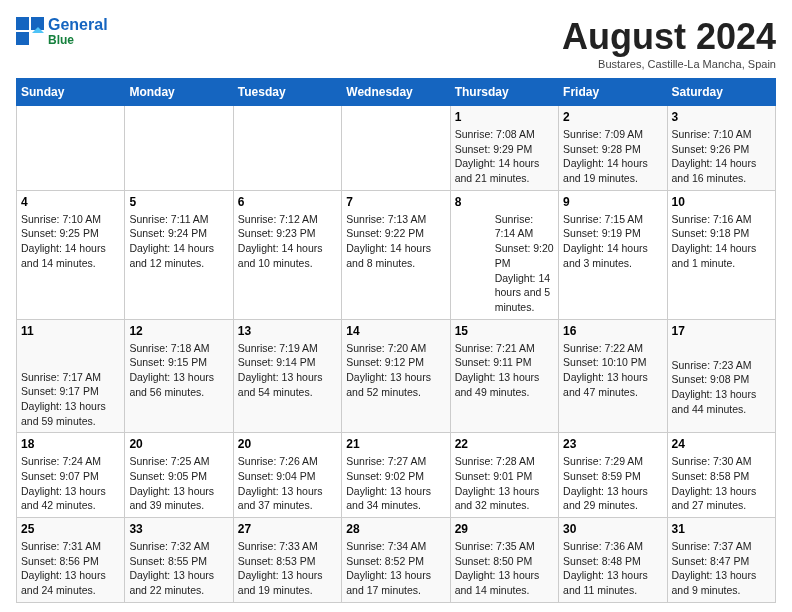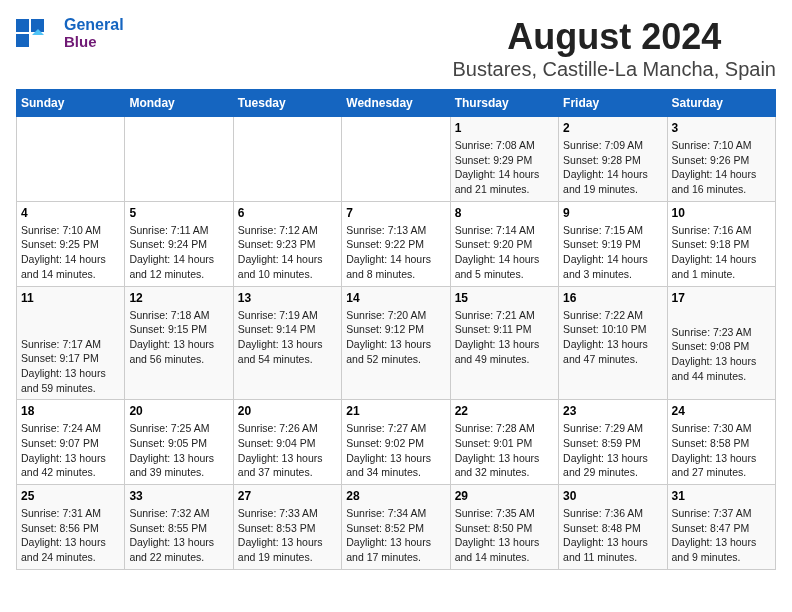--- a/index.html
+++ b/index.html
@@ -12,37 +12,37 @@
     }
     .header-section {
       display: flex;
       justify-content: space-between;
       align-items: flex-start;
       margin-bottom: 8px;
     }
     .logo {
       display: flex;
       align-items: center;
-      gap: 20px;
+      gap: 4px;
     }
     .logo-icon {
       width: 28px;
       height: 28px;
     }
     .title-section {
       text-align: right;
     }
     .month-title {
       font-size: 36px;
       font-weight: bold;
       color: #222;
       text-align: center;
     }
     .location-title {
-      font-size: 20px;
+      font-size: 11px;
       color: #444;
     }
     table {
       width: 100%;
       border-collapse: collapse;
       font-size: 11px;
     }
     thead th {
       background: #1565c0;
       color: #fff;
@@ -88,21 +88,21 @@
     <svg class="logo-icon" viewBox="0 0 28 28">
       <rect x="0" y="0" width="13" height="13" fill="#1565c0"></rect>
       <rect x="15" y="0" width="13" height="13" fill="#1565c0"></rect>
       <rect x="0" y="15" width="13" height="13" fill="#1565c0"></rect>
       <polygon points="22,10 28,16 16,16" fill="#4fc3f7"></polygon>
     </svg>
     <div>
       <div style="font-size:16px;font-weight:bold;color:#1a1a2e;line-height:1.1;">
         <span style="color:#1565c0;">General</span>
       </div>
-      <div style="font-size:15px;font-weight:bold;color:#701a75;line-height:1.1;">Blue</div>
+      <div style="font-size:12px;font-weight:bold;color:#15803d;line-height:1.1;">Blue</div>
     </div>
   </div>
   <div class="title-section">
     <div class="month-title">August 2024</div>
     <div class="location-title">Bustares, Castille-La Mancha, Spain</div>
   </div>
 </div>
 
 <table>
   <thead>
@@ -161,21 +161,21 @@
 Daylight: 14 hours and 10 minutes.</div>
         </td>
         <td>
           <span class="day-num">7</span>
           <div class="cell-content" style="white-space: pre-wrap;">Sunrise: 7:13 AM
 Sunset: 9:22 PM
 Daylight: 14 hours and 8 minutes.</div>
         </td>
         <td>
           <span class="day-num">8</span>
-          <div class="cell-content" style="white-space: pre-wrap;">Sunrise: 7:14 AM
+          <div class="cell-content" style="white-space: pre-wrap; margin-left: 40px;">Sunrise: 7:14 AM
 Sunset: 9:20 PM
 Daylight: 14 hours and 5 minutes.</div>
         </td>
         <td>
           <span class="day-num">9</span>
           <div class="cell-content" style="white-space: pre-wrap;">Sunrise: 7:15 AM
 Sunset: 9:19 PM
 Daylight: 14 hours and 3 minutes.</div>
         </td>
         <td>

